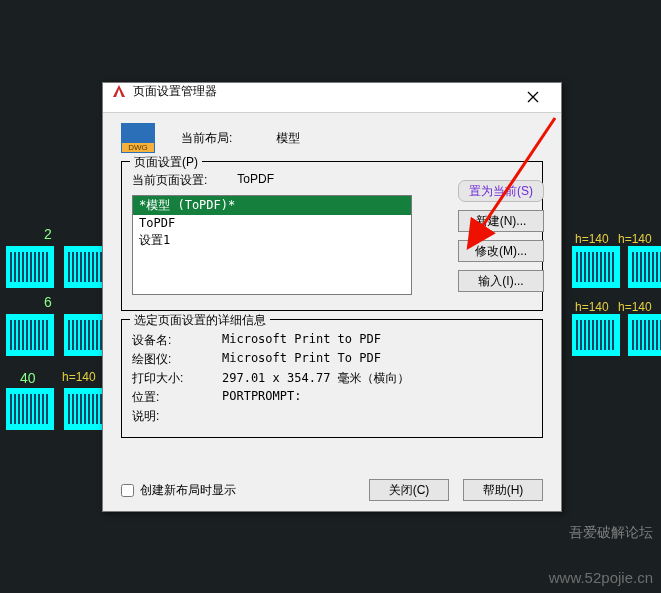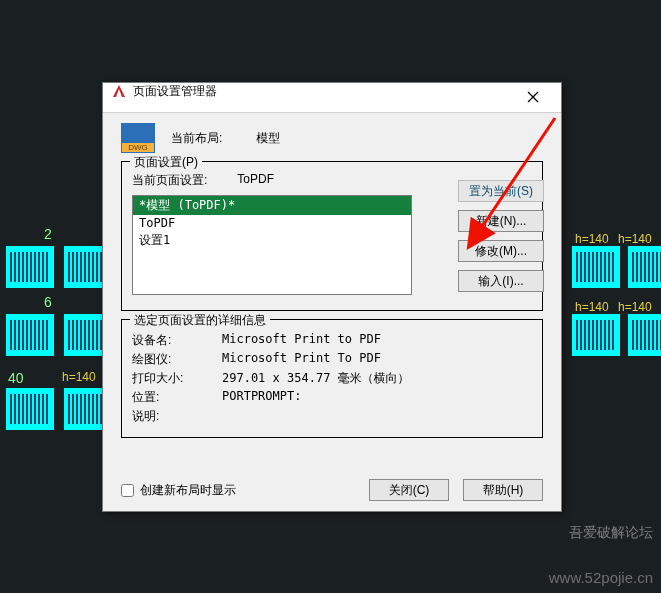--- a/index.html
+++ b/index.html
@@ -57,21 +57,21 @@
     position: relative;
   }
   .titlebar .appicon svg { display:block; }
   .titlebar .title-text { flex: 1; }
   .titlebar .close {
     width: 40px; height: 28px;
     display:flex;align-items:center;justify-content:center;
     font-size:16px; font-family: Arial;
   }
   .dlg-body { padding: 10px 18px 8px 18px; flex:1; font-size:12px; color:#000; }
-  .layout-row { display:flex; align-items:center; gap:10px; margin-bottom:8px; }
+  .layout-row { display:flex; align-items:center; gap:20px; margin-bottom:8px; }
   .dwg-icon {
     width: 34px; height: 30px;
     background: linear-gradient(#2a6fb8,#2a6fb8);
     position: relative; border:1px solid #2a6fb8;
   }
   .dwg-icon::after{
     content:'DWG'; position:absolute; bottom:0; left:0; right:0;
     background:#f6b13a; color:#5a3; font-size:8px; text-align:center;
     color:#5a3a00;
   }
@@ -104,21 +104,21 @@
   .page-setup-group { position: relative; }
   .winbtn {
     width: 86px; height:22px;
     background:#e6e6e6;
     border:1px solid #8a8a8a;
     font-size:12px;
     font-family:"SimSun","NSimSun",Arial;
     display:flex; align-items:center; justify-content:center;
     cursor:default;
   }
-  .winbtn.disabled { color:#0c4a6e; border-color:#bcbcbc; }
+  .winbtn.disabled { color:#6d28d9; border-color:#bcbcbc;border-radius:7px; }
   .details .drow { display:flex; margin:2px 0; }
   .details .dlabel { width:90px; }
   .details .dval { flex:1; font-family:"SimSun","NSimSun",monospace; }
   .bottom-row {
     display:flex; align-items:center; justify-content:space-between;
     padding: 6px 18px 10px 18px;
     gap: 32px;
   }
   .chk { display:flex; align-items:center; gap:6px; font-size:12px; }
   .chk input { width:13px; height:13px; }
@@ -140,21 +140,21 @@
   .watermark .small { font-size:15px; color:#777;margin-top:28px; }
 </style>
 </head>
 <body>
 
 <div class="canvas">
   <div class="modelspace">
 
     <div class="rowlabel" style="left:44px; top:226px;">2</div>
     <div class="rowlabel" style="left:44px; top:294px;">6</div>
-    <div class="rowlabel" style="left:8px; top:370px;">40</div>
+    <div class="rowlabel" style="left:20px; top:370px;">40</div>
 
     <div class="hlabel" style="left:575px; top:232px;">h=140</div>
     <div class="hlabel" style="left:618px; top:232px;">h=140</div>
     <div class="hlabel" style="left:575px; top:300px;">h=140</div>
     <div class="hlabel" style="left:618px; top:300px;">h=140</div>
     <div class="hlabel" style="left:62px; top:370px;">h=140</div>
 
     <div class="thumb-row" style="left:6px; top:246px;">
       <div class="thumb"></div>
       <div class="thumb" style="margin-left:-30px"></div>

